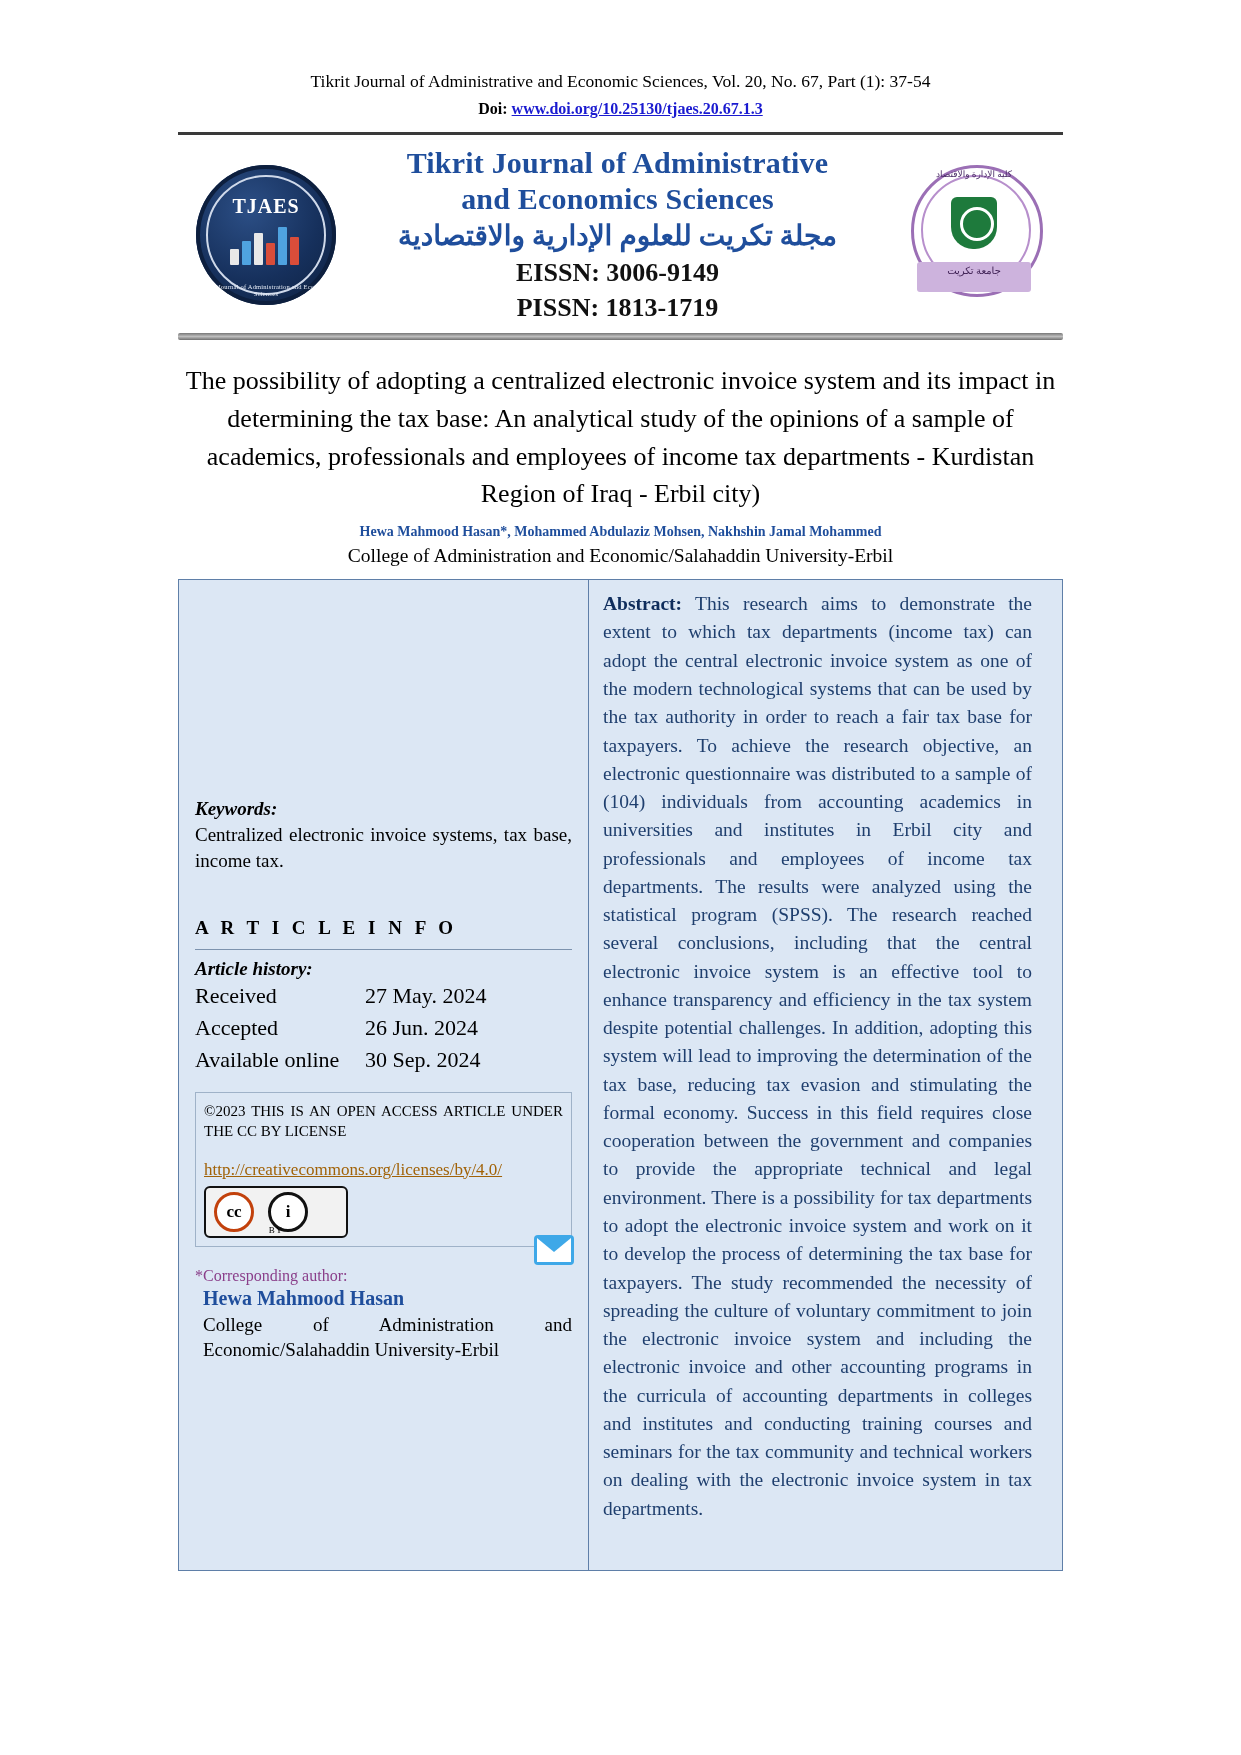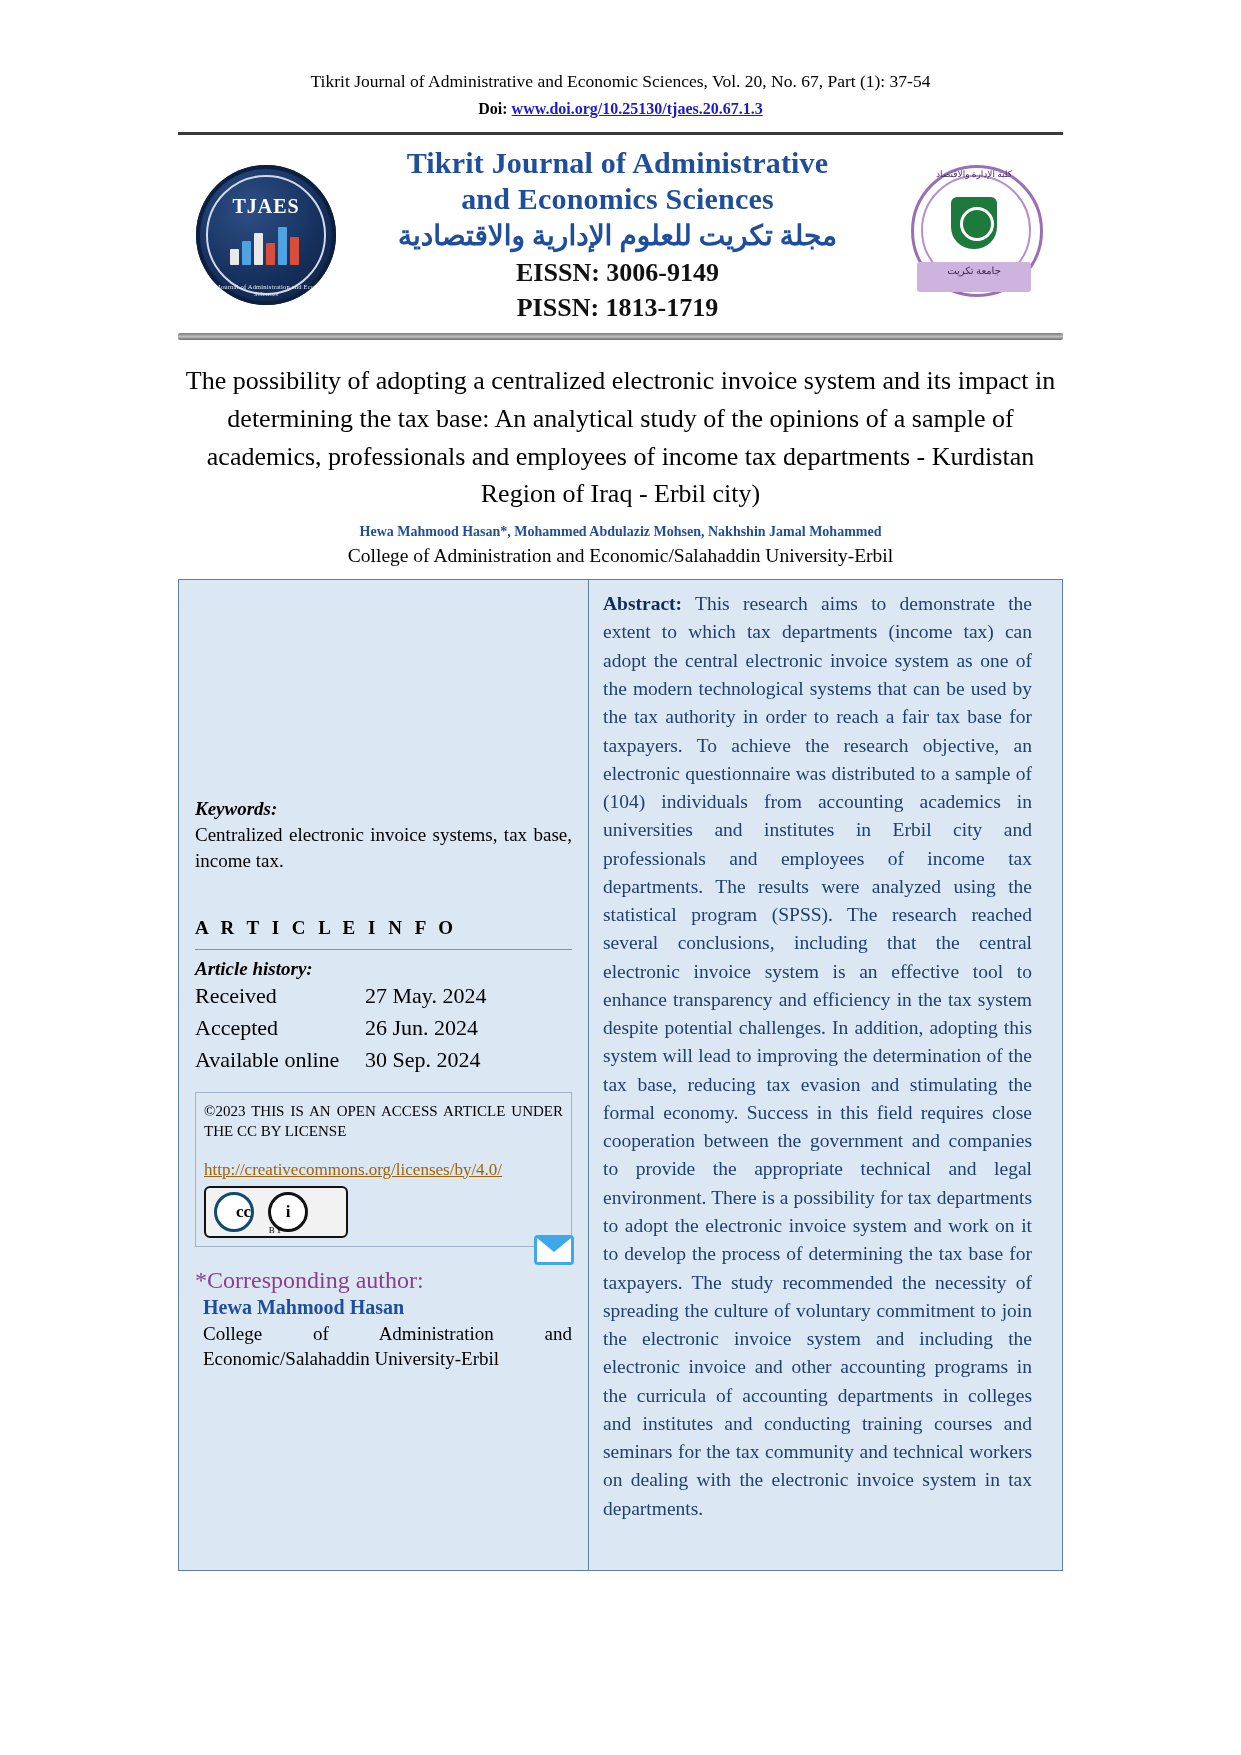--- a/index.html
+++ b/index.html
@@ -310,25 +310,25 @@
     border-radius: 6px;
     background: #f2f2f2;
     display: flex;
     align-items: center;
     position: relative;
     overflow: hidden;
   }
   .cc-badge .circ {
     width: 34px; height: 34px;
     border-radius: 50%;
-    border: 3px solid #0c4a6e;
+    border: 3px solid #c2410c;
     margin-left: 8px;
     font-size: 17px;
     font-weight: bold;
-    text-align: right;
+    text-align: center;
     line-height: 34px;
     background: #fff;
   }
   .cc-badge .circ2 {
     width: 34px; height: 34px;
     border-radius: 50%;
     border: 3px solid #111;
     margin-left: 14px;
     font-size: 17px;
     font-weight: bold;
@@ -340,21 +340,21 @@
     position: absolute;
     bottom: 1px;
     left: 0; right: 0;
     text-align: center;
     font-size: 9px;
     letter-spacing: 1px;
   }
 
   .corr-wrap { margin-top: 20px; position: relative; }
   .corr-label {
-    font-size: 24px;
+    font-size: 16px;
     color: #8a3f8a;
   }
   .corr-name {
     font-size: 20px;
     font-weight: bold;
     color: #1f4e9c;
     margin-top: 2px;
     padding-left: 8px;
   }
   .corr-aff {

